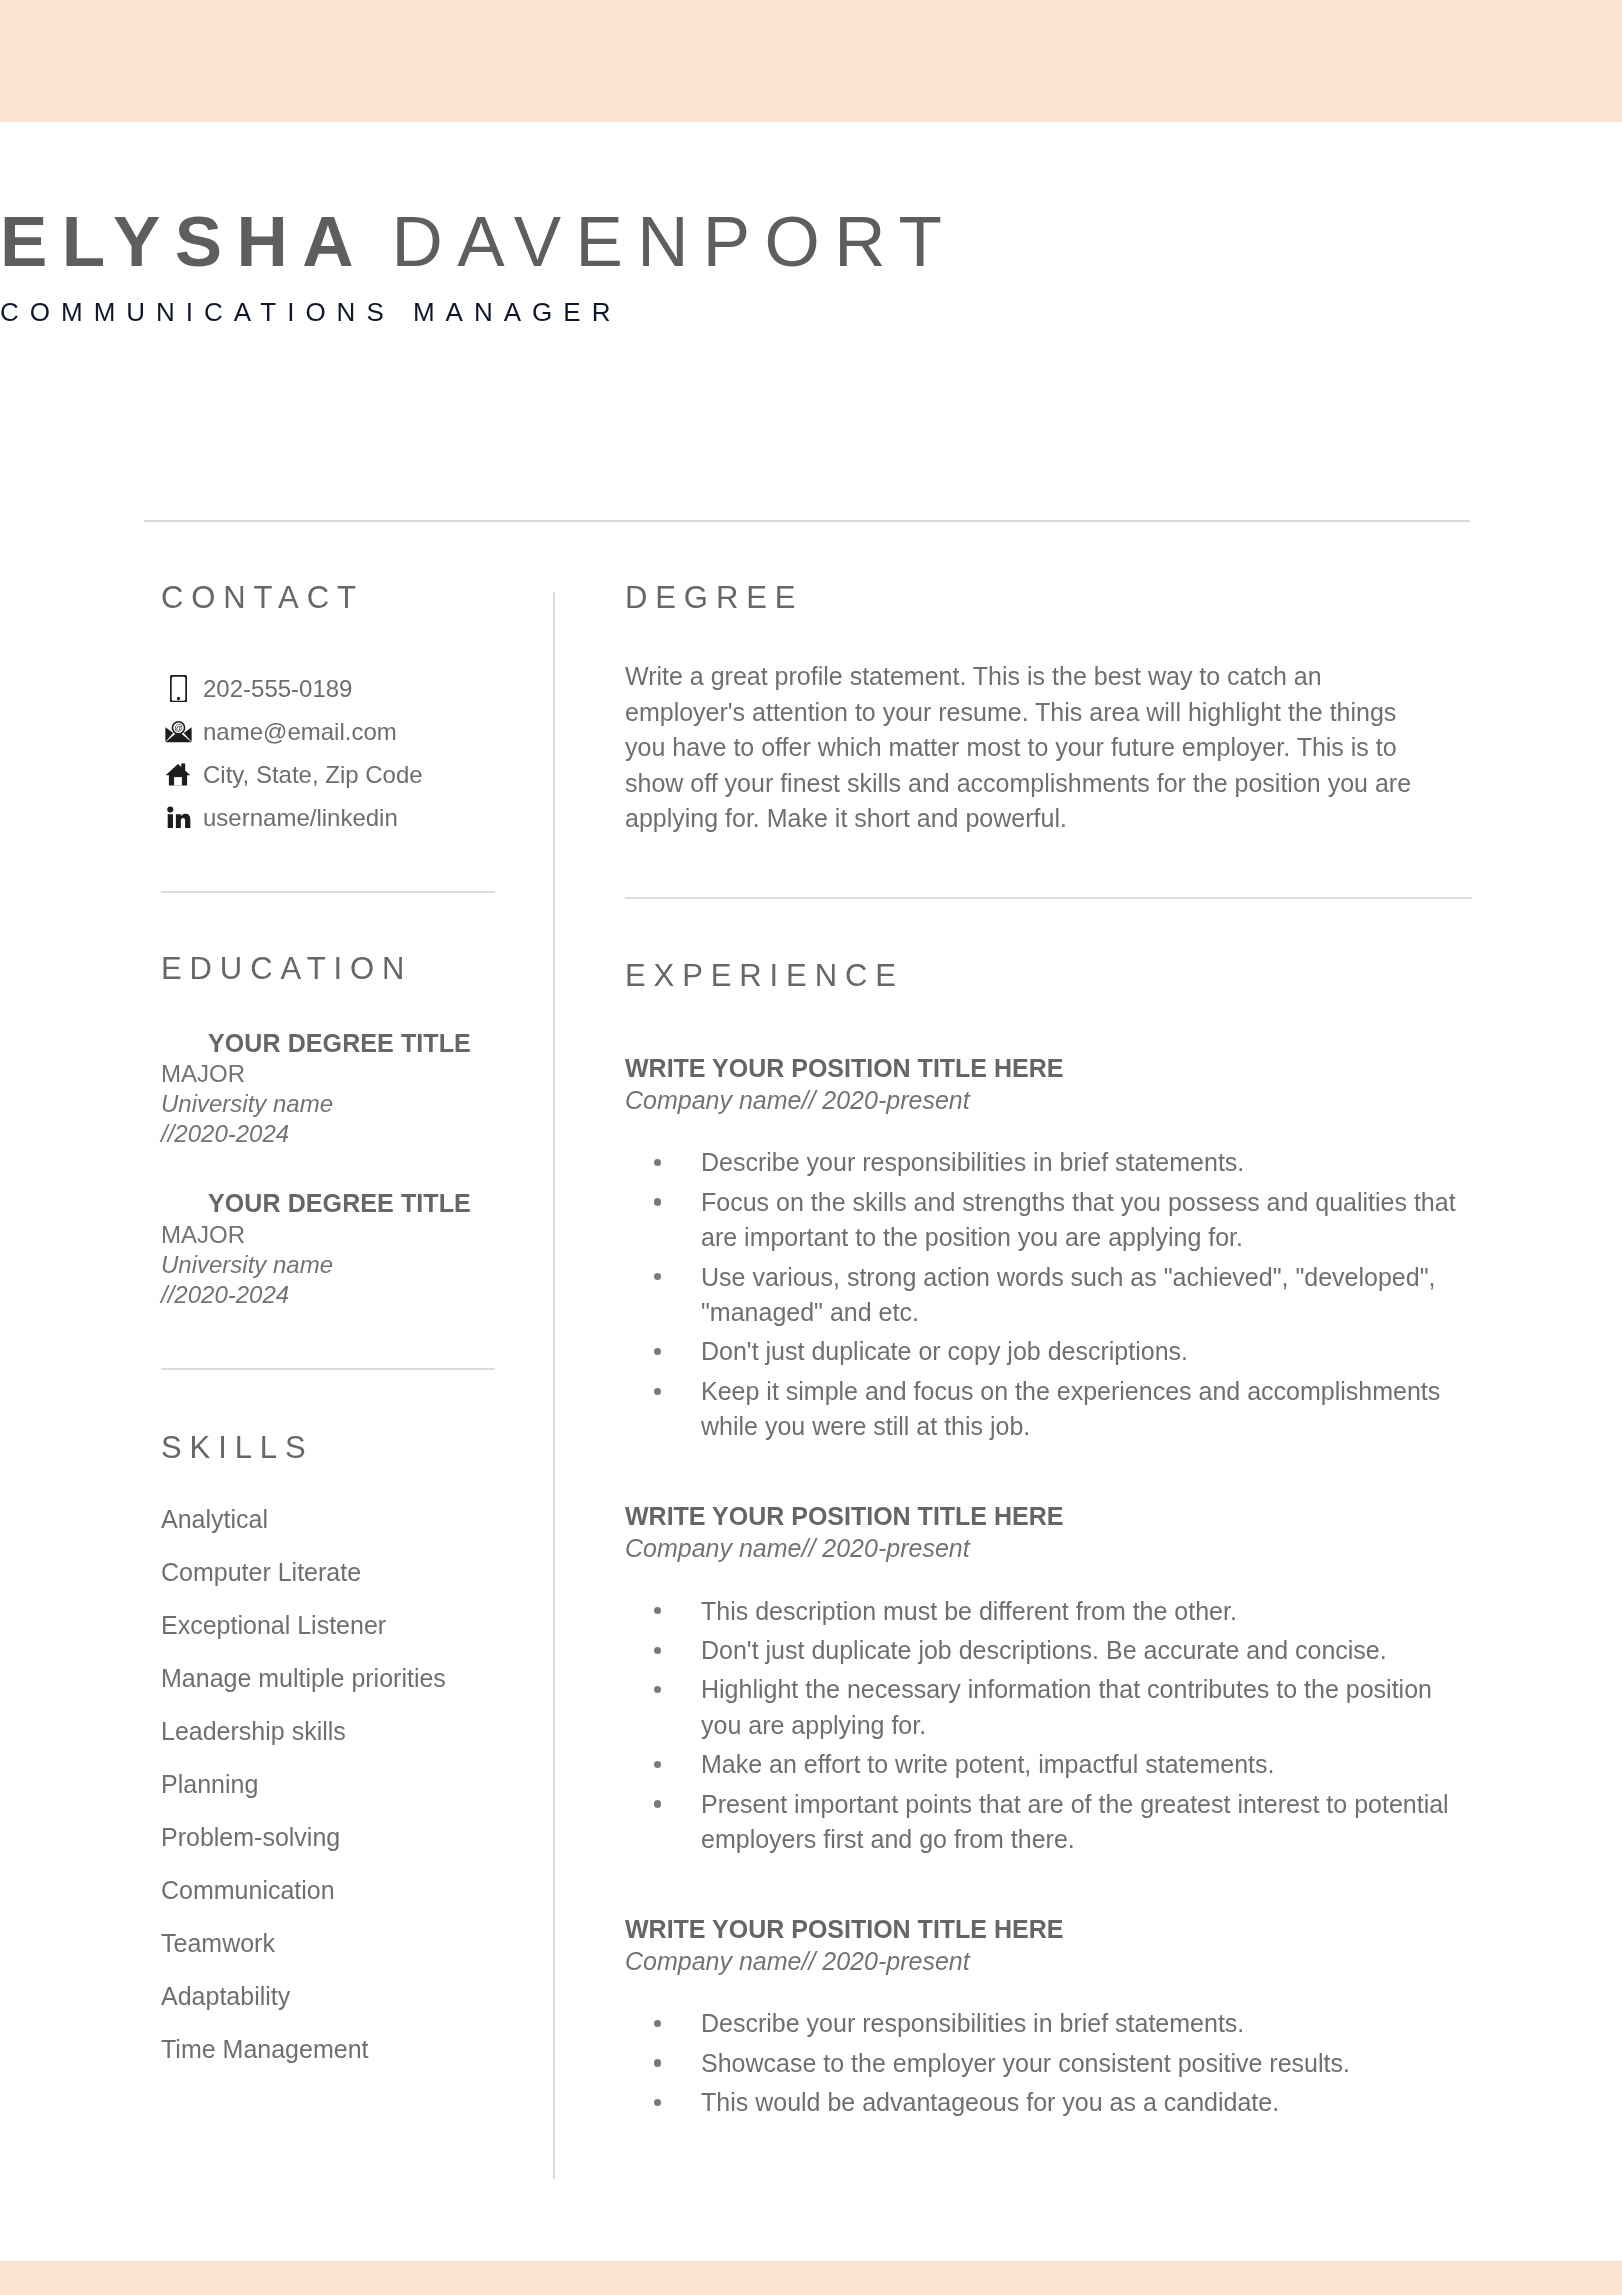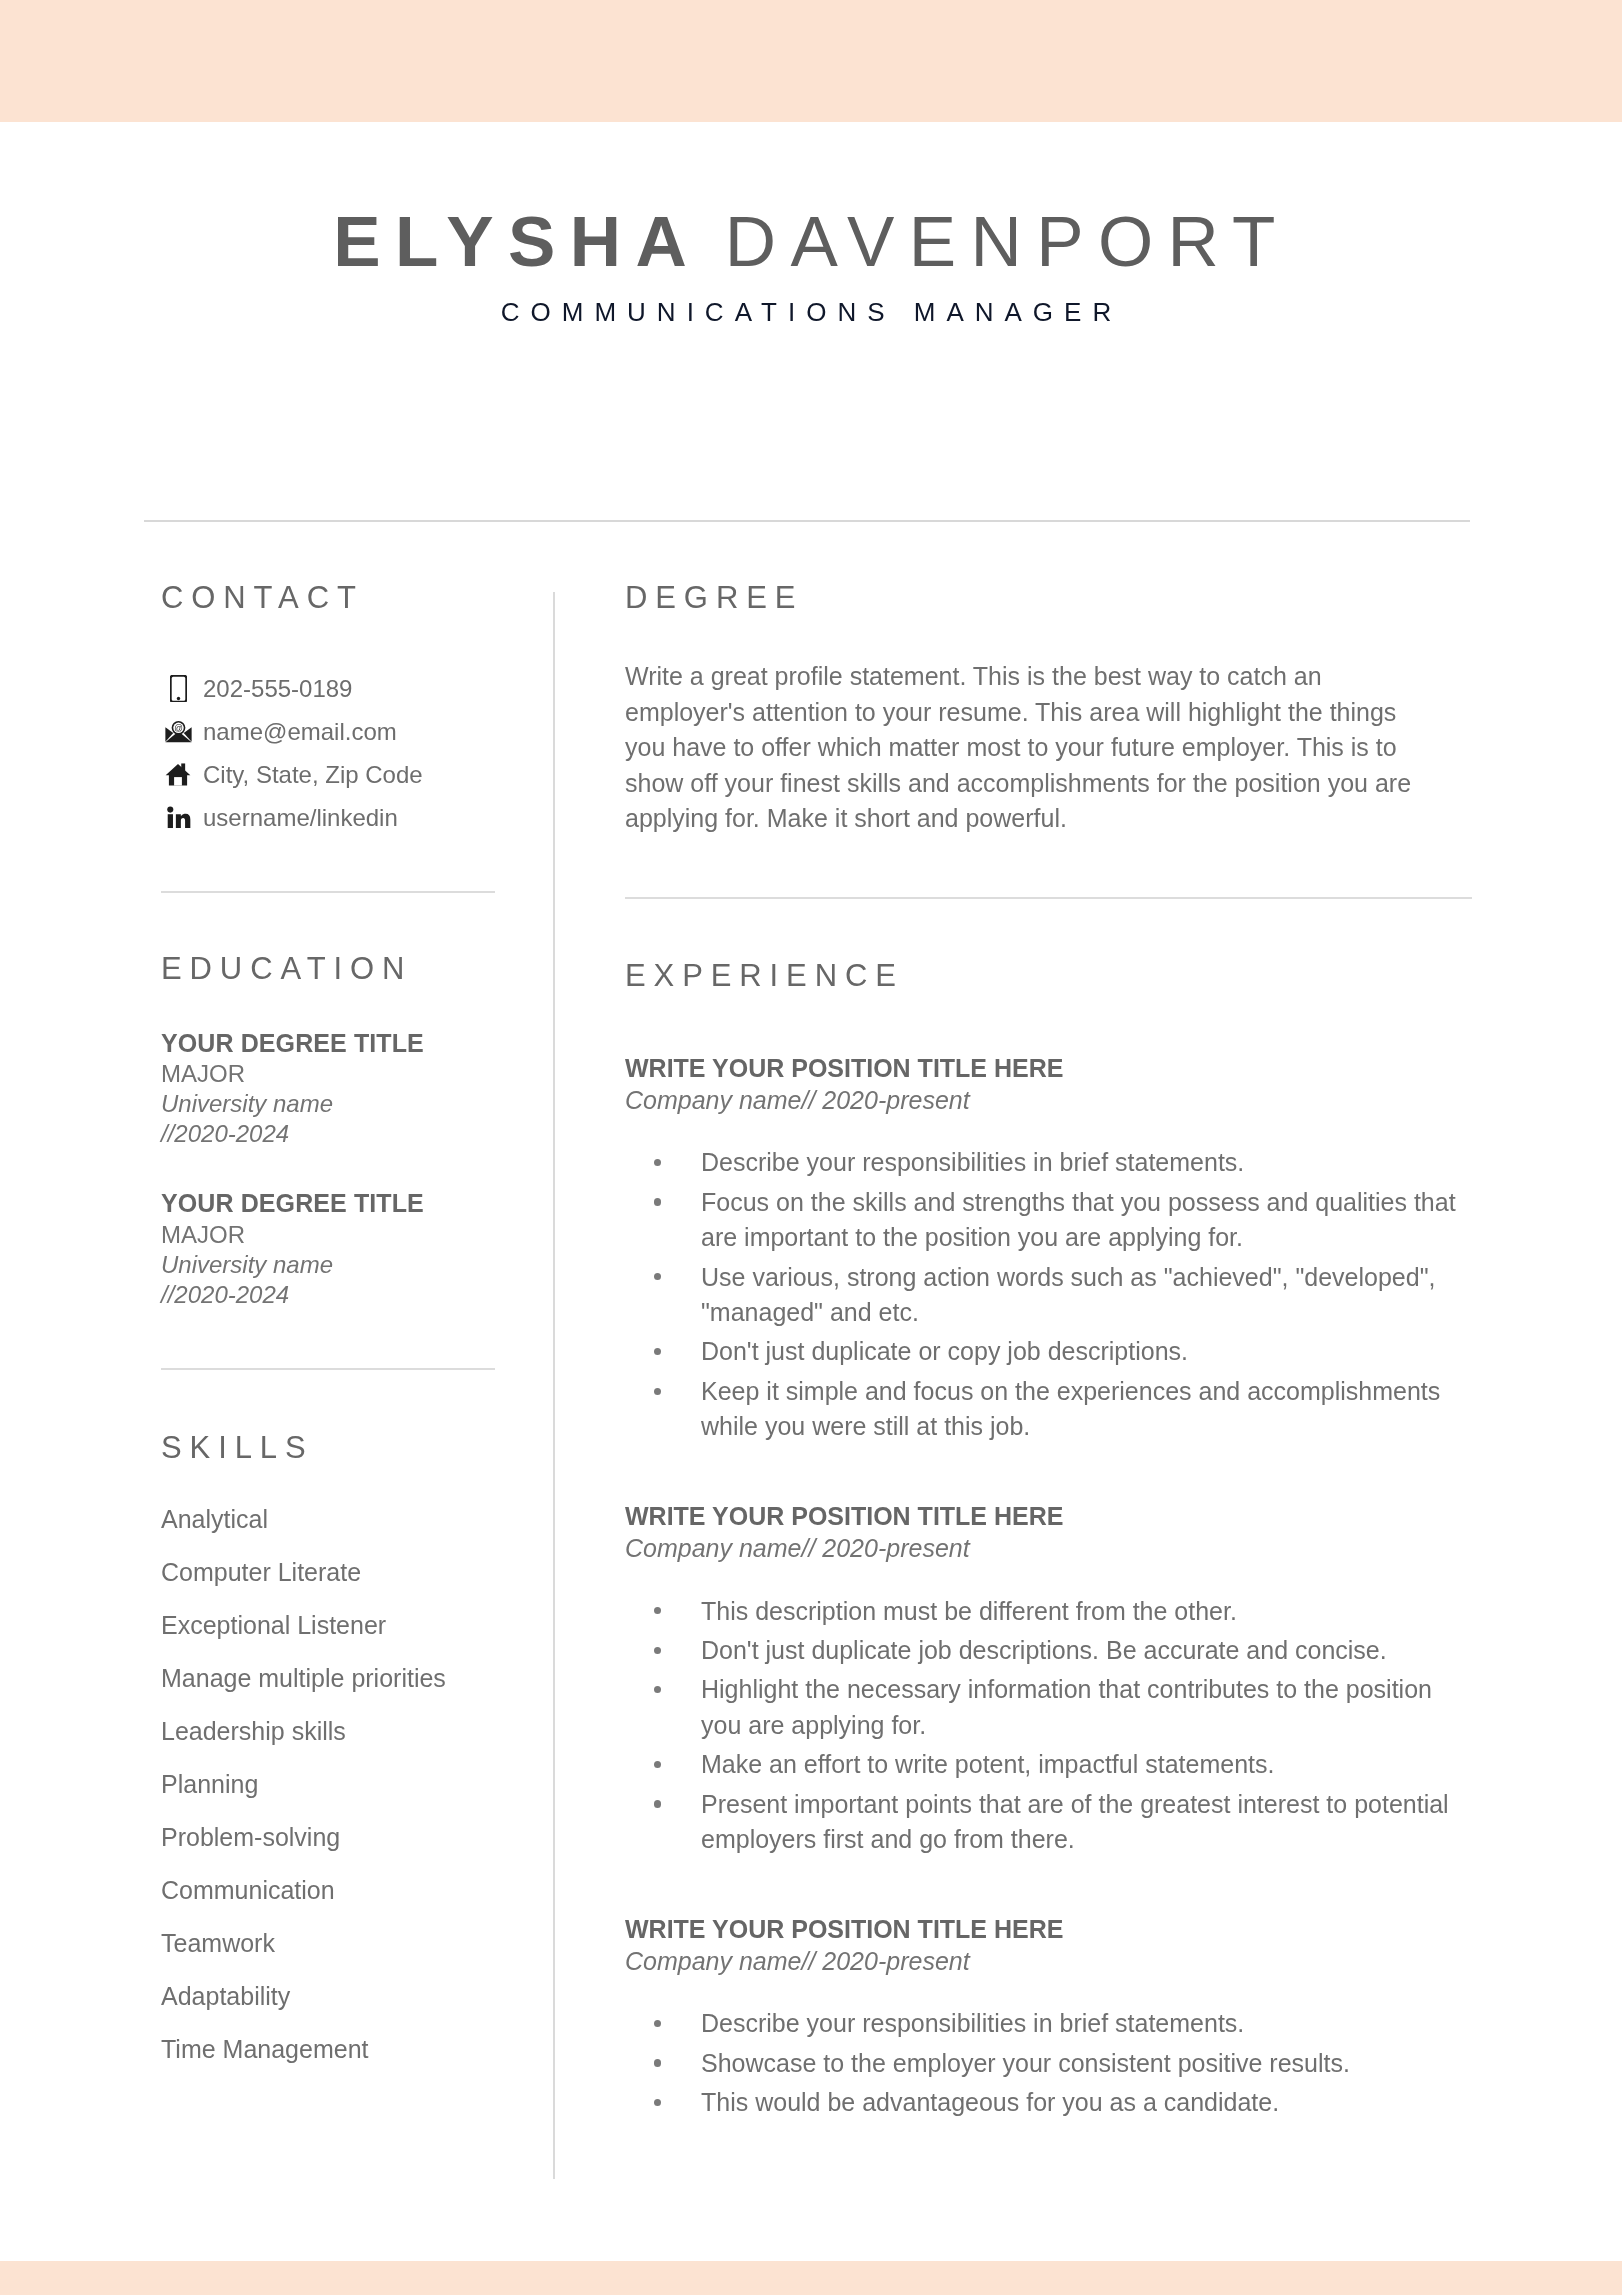--- a/index.html
+++ b/index.html
@@ -31,21 +31,21 @@
   .page {
     position: absolute;
     top: 122px;
     left: 0;
     width: 1623px;
     height: 2140px;
   }
 
   
   .header {
-    text-align: center;
+    text-align: left;
     padding-top: 84px;
   }
   .name-line {
     font-size: 71px;
     line-height: 1.0;
     white-space: nowrap;
     color: #5e5e5e;
   }
   .name-first {
     font-weight: 700;
@@ -153,20 +153,21 @@
   
   .edu-head  { margin-top: 58px; }
   .edu-item  { margin-top: 41px; }
   .edu-item.second { margin-top: 39px; }
   .edu-degree {
     font-size: 25px;
     font-weight: 700;
     color: #666666;
     letter-spacing: 0.1px;
     line-height: 1.25;
+    margin-left: 47px;
   }
   .edu-major {
     font-size: 24px;
     font-weight: 300;
     color: #737373;
     line-height: 1.25;
   }
   .edu-univ {
     font-size: 24px;
     font-weight: 300;

